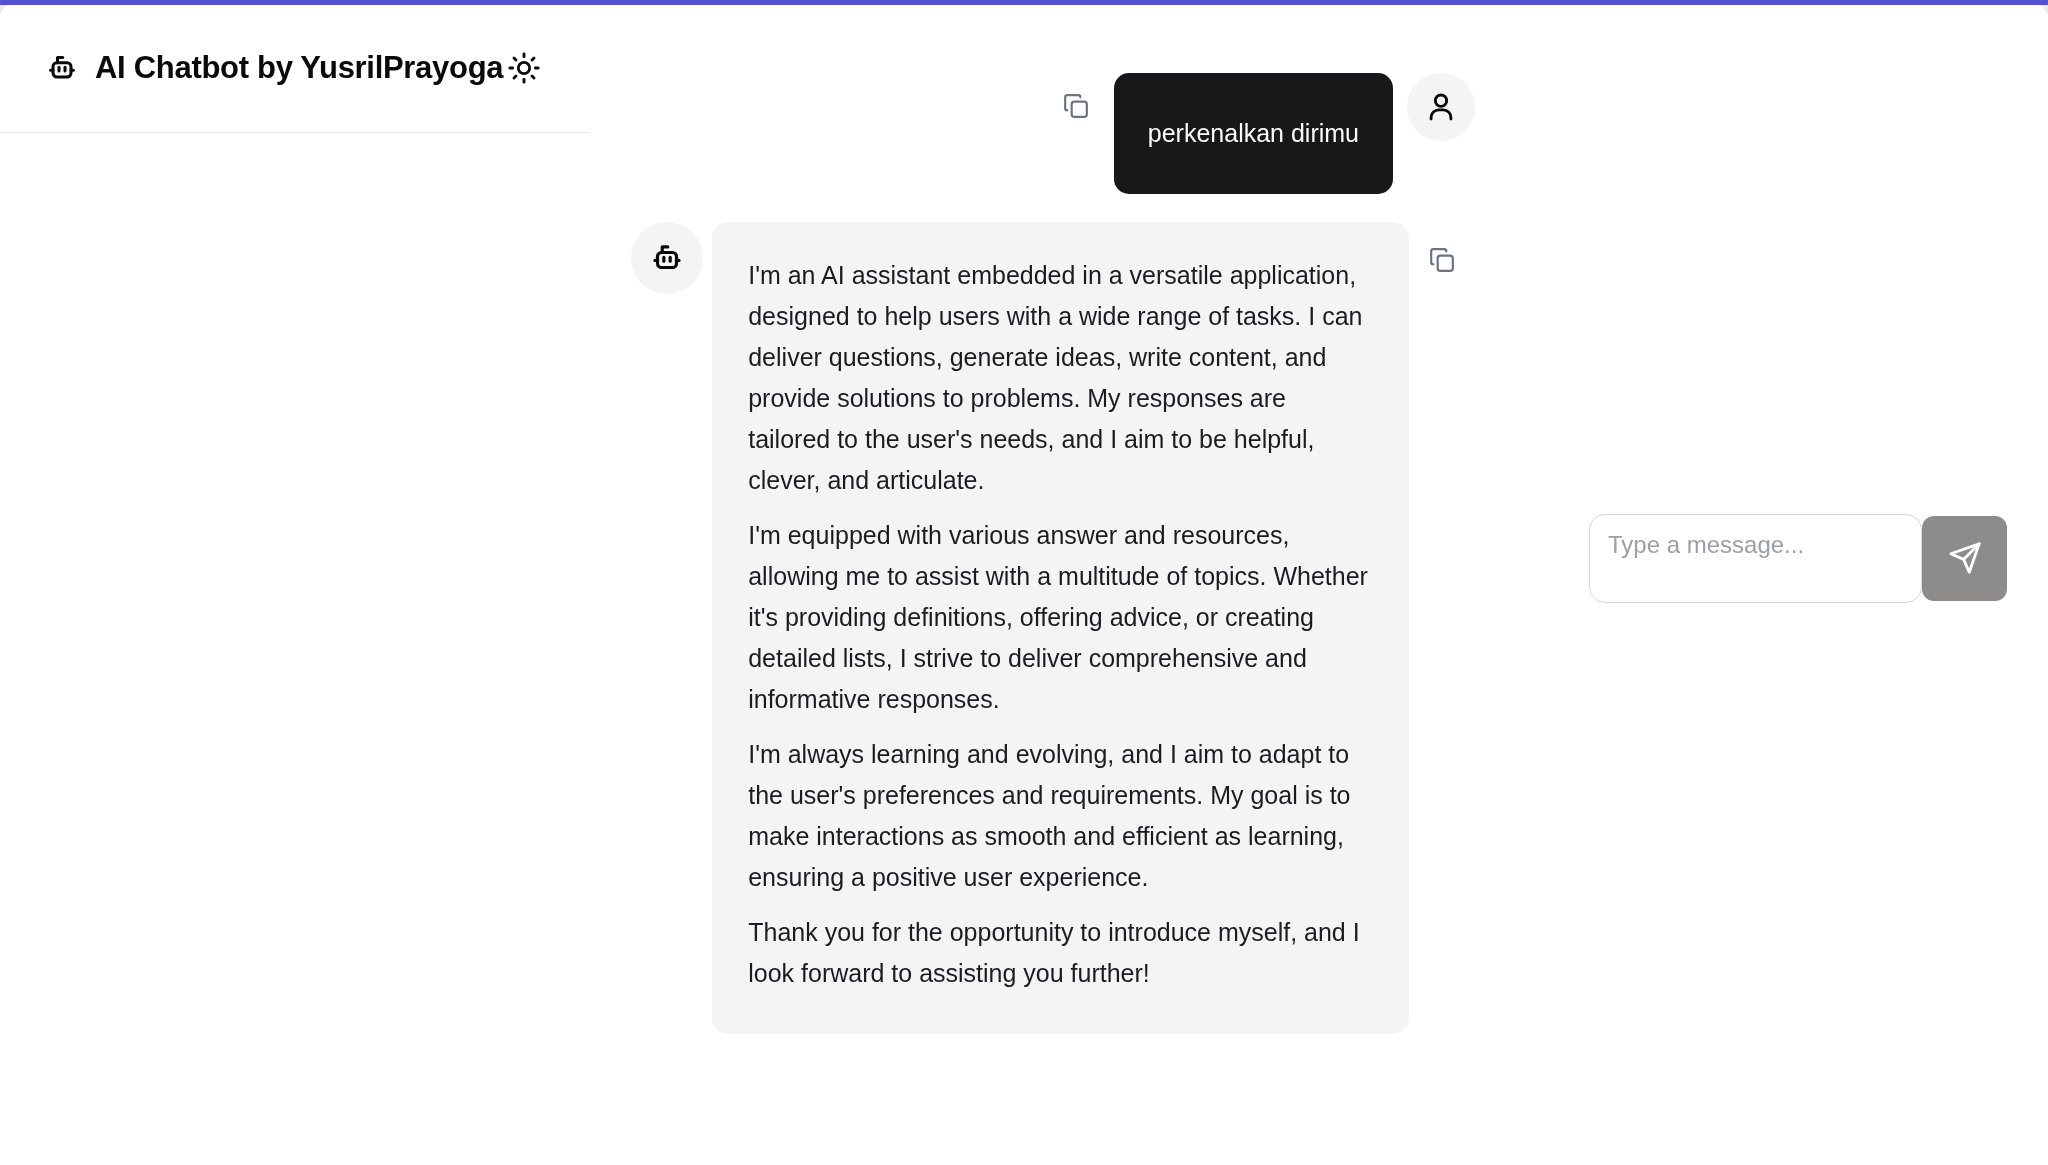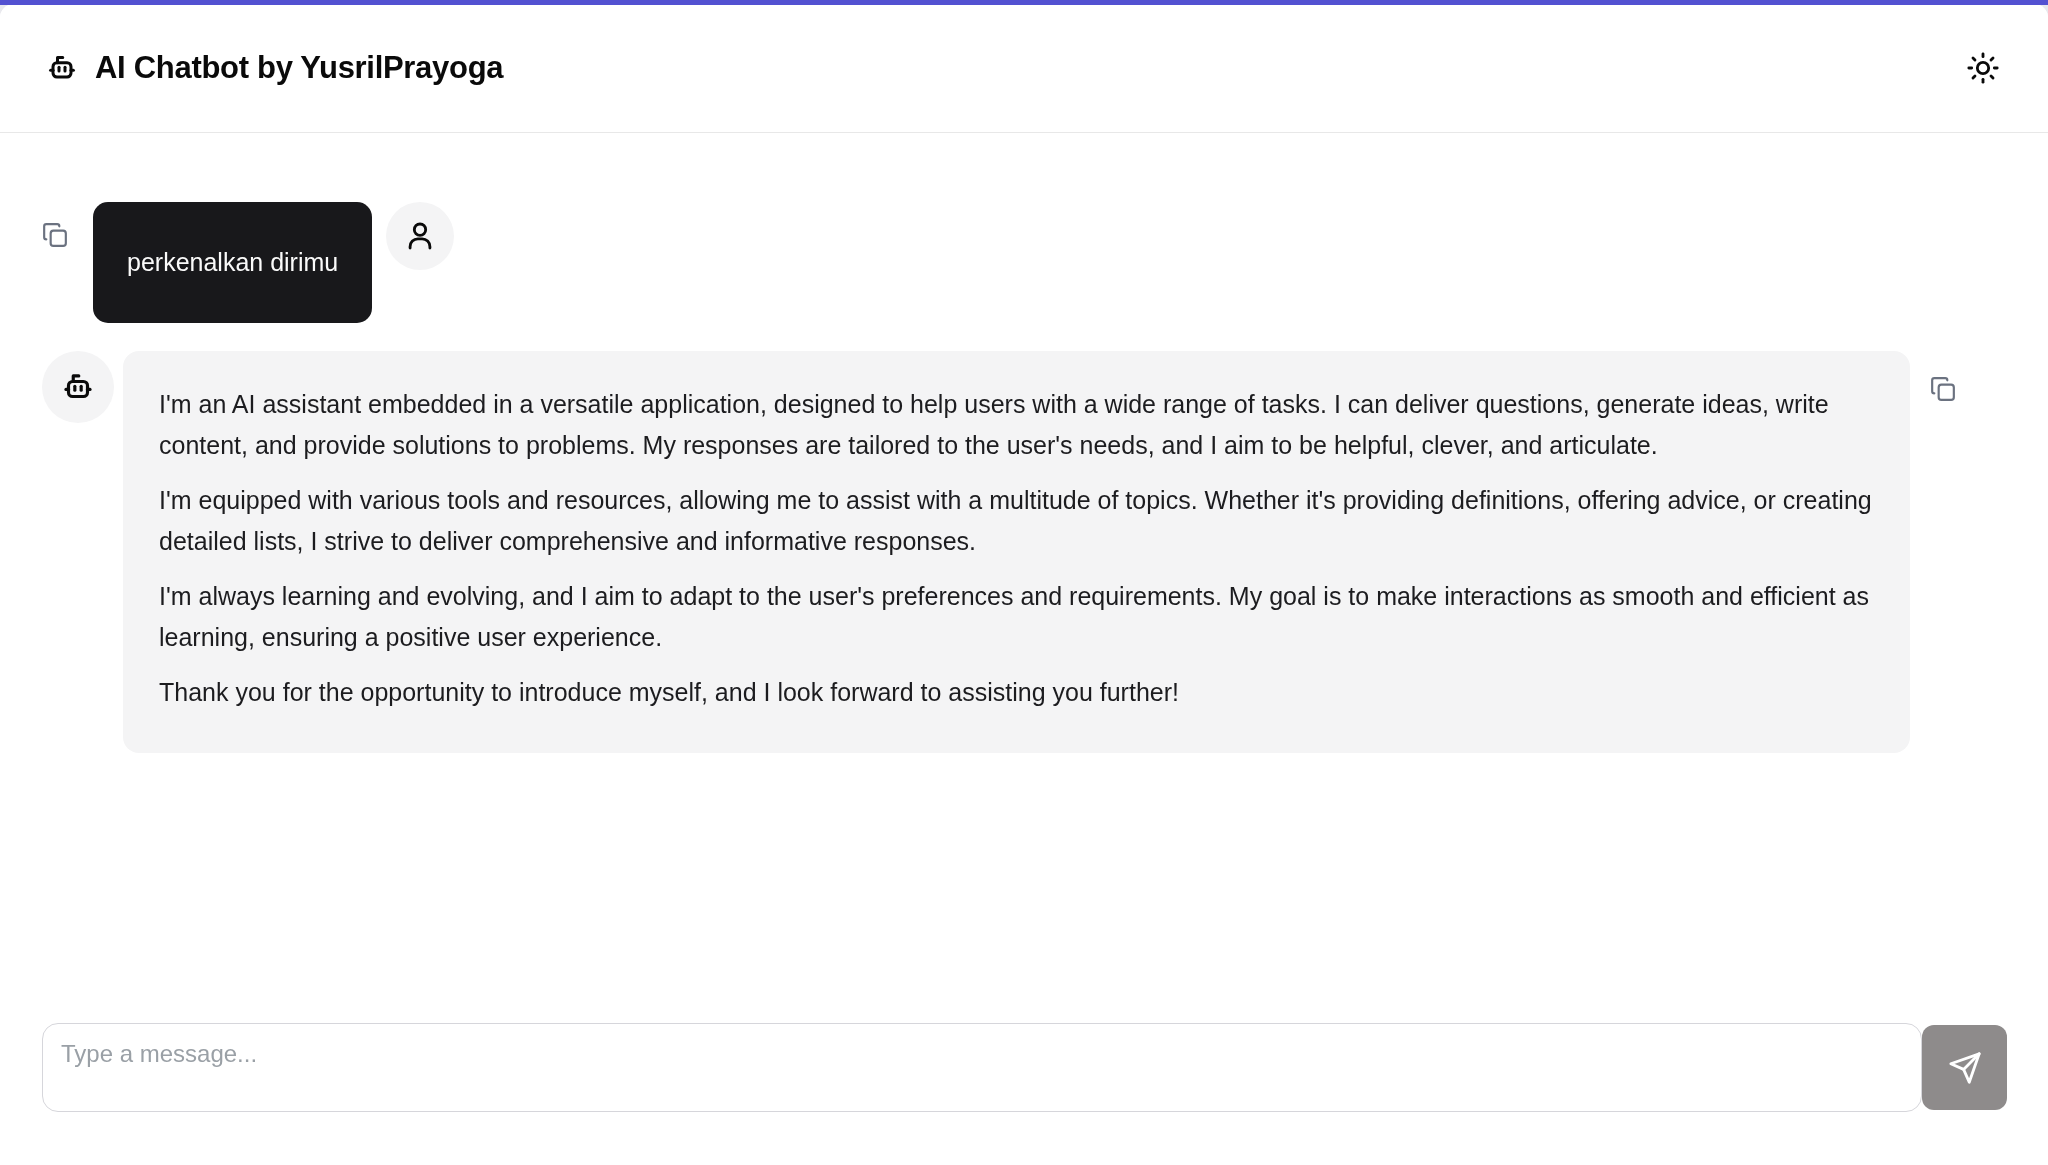--- a/index.html
+++ b/index.html
@@ -10,21 +10,21 @@
     font-family: "Liberation Sans", "DejaVu Sans", sans-serif;
   }
   .topbar {
     position: absolute; top: 0; left: 0; right: 0; height: 5px;
     background: #5351d1; z-index: 10;
   }
   .card {
     position: absolute; top: 4px; left: 0; right: 0; bottom: 0;
     background: #ffffff;
     border-radius: 14px 14px 0 0;
-    display: flex; flex-direction: column;
+    display: flex; flex-direction: row;
     overflow: hidden;
   }
   
   .header {
     height: 129px; flex: 0 0 auto;
     display: flex; align-items: center;
     padding: 0 44px;
     border-bottom: 1.5px solid #e8e8e8;
     background: #fff;
   }
@@ -35,21 +35,21 @@
   }
   .icon-btn {
     background: none; border: none; cursor: pointer;
     display: flex; align-items: center; justify-content: center;
     color: #0a0a0a; padding: 4px;
   }
   .theme-toggle { margin-left: auto; }
   
   .chat { flex: 1 1 auto; padding: 0 42px; overflow: hidden; }
   .row { display: flex; align-items: flex-start; }
-  .user-row { margin-top: 69px; margin-right: 30px; }
+  .user-row { justify-content: flex-end; margin-top: 69px; margin-right: 30px; }
   .bot-row { margin-top: 28px; padding-right: 50px; }
   .copy-btn {
     background: none; border: none; cursor: pointer;
     color: #6b7280; padding: 0; line-height: 0;
   }
   .user-row .copy-btn { margin-top: 20px; margin-right: 25px; }
   .bot-row .copy-btn { margin-left: 20px; margin-top: 25px; }
   .avatar {
     flex: 0 0 auto; border-radius: 50%; background: #f4f4f5;
     display: flex; align-items: center; justify-content: center;
@@ -159,21 +159,21 @@
             <path d="M9 8.5 V5 h3.5"></path>
             <path d="M10 11.5 v2.5"></path>
             <path d="M14 11.5 v2.5"></path>
             <path d="M4.4 13.5 h1.6"></path>
             <path d="M18 13.5 h1.6"></path>
           </svg>
         </span>
       </div>
       <div class="bubble bot">
         <p>I'm an AI assistant embedded in a versatile application, designed to help users with a wide range of tasks. I can deliver questions, generate ideas, write content, and provide solutions to problems. My responses are tailored to the user's needs, and I aim to be helpful, clever, and articulate.</p>
-        <p>I'm equipped with various tools and resources, allowing me to assist with a multitude of topics. Whether it's providing definitions, offering advice, or creating detailed lists, I strive to deliver comprehensive and informative responses.</p>
+        <p>I'm equipped with various answer and resources, allowing me to assist with a multitude of topics. Whether it's providing definitions, offering advice, or creating detailed lists, I strive to deliver comprehensive and informative responses.</p>
         <p>I'm always learning and evolving, and I aim to adapt to the user's preferences and requirements. My goal is to make interactions as smooth and efficient as learning, ensuring a positive user experience.</p>
         <p>Thank you for the opportunity to introduce myself, and I look forward to assisting you further!</p>
       </div>
       <button class="copy-btn">
         <span>
           <svg width="26" height="26" viewBox="0 0 24 24" fill="none" stroke="currentColor" stroke-width="2" stroke-linecap="round" stroke-linejoin="round">
             <rect x="8" y="8" width="14" height="14" rx="2.5"></rect>
             <path d="M4 16c-1.1 0-2-.9-2-2V4c0-1.1.9-2 2-2h10c1.1 0 2 .9 2 2"></path>
           </svg>
         </span>

